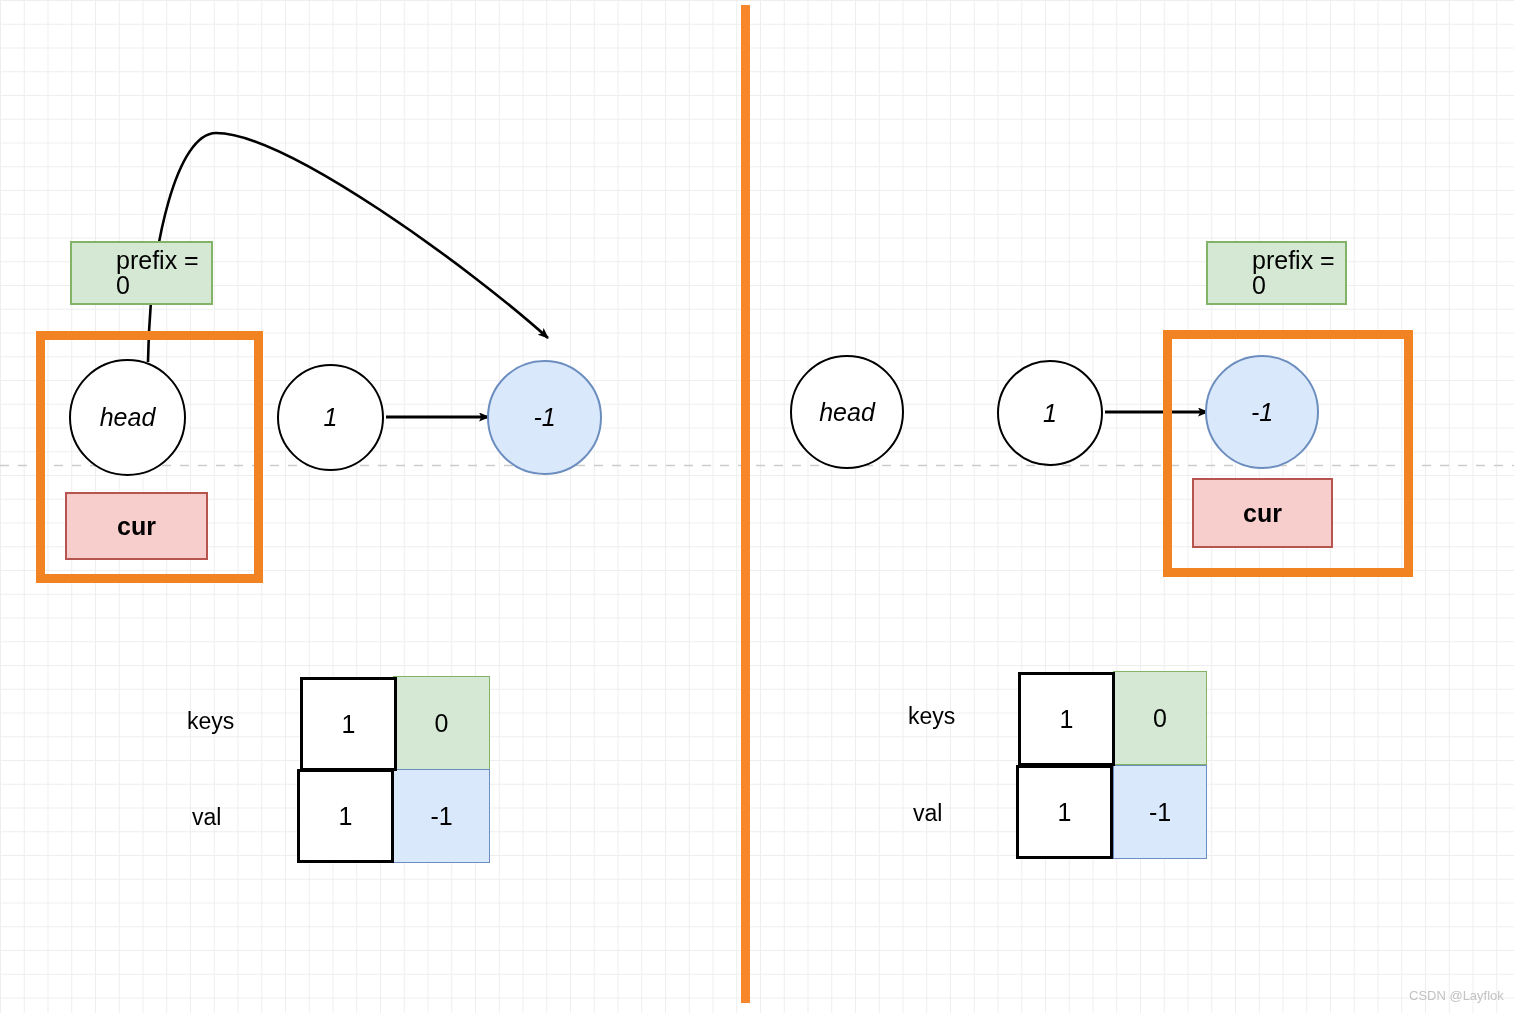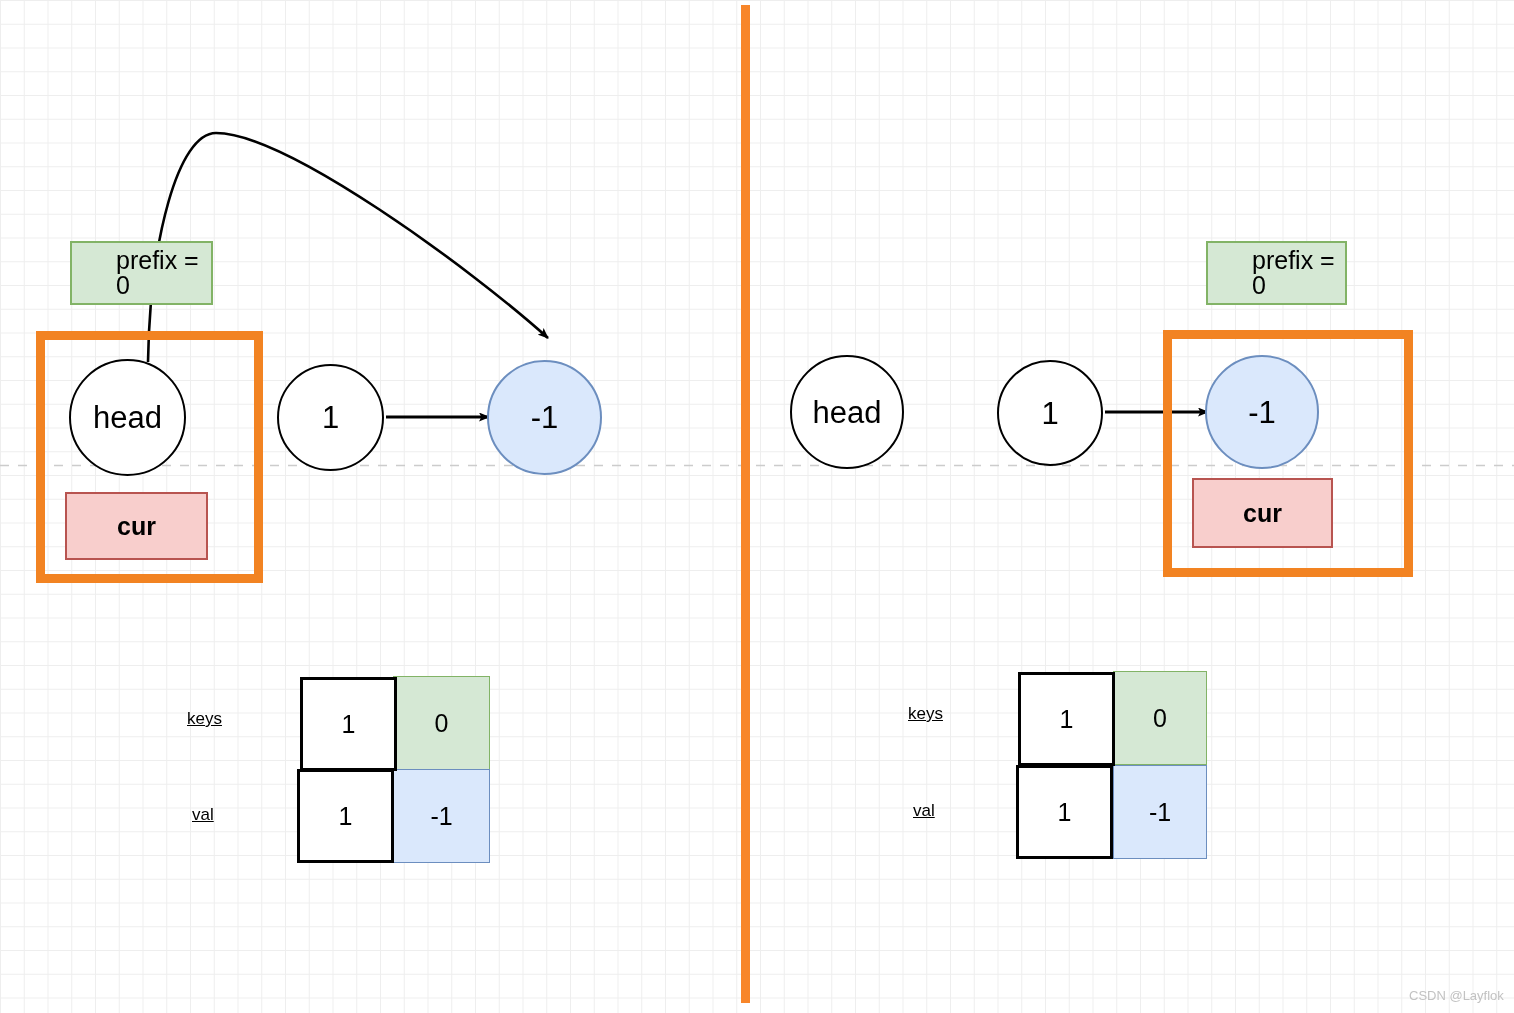--- a/index.html
+++ b/index.html
@@ -37,23 +37,24 @@
     height: 1013px;
     pointer-events: none;
   }
   .node-circle {
     position: absolute;
     border-radius: 50%;
     display: flex;
     align-items: center;
     justify-content: center;
     box-sizing: border-box;
-    font-size: 31px;
+    font-size: 25px;
     color: #000000;
     line-height: 1;
+    font-style: italic;
   }
   .circle-white {
     background: #ffffff;
     border: 2.6px solid #000000;
   }
   .circle-blue {
     background: #dae8fc;
     border: 2.2px solid #6c8ebf;
   }
   .label-box {
@@ -106,25 +107,24 @@
     border: 1.6px solid #82b366;
     z-index: 2;
   }
   .cell-blue {
     background: #dae8fc;
     border: 1.6px solid #6c8ebf;
     z-index: 2;
   }
   .row-label {
     position: absolute;
-    font-size: 17px;
+    font-size: 23px;
     color: #000000;
     line-height: 1;
     white-space: nowrap;
-    text-decoration: underline;
   }
   .watermark {
     position: absolute;
     font-size: 13px;
     color: #c2c2c2;
     line-height: 1;
     white-space: nowrap;
   }
 </style>
 </head>

